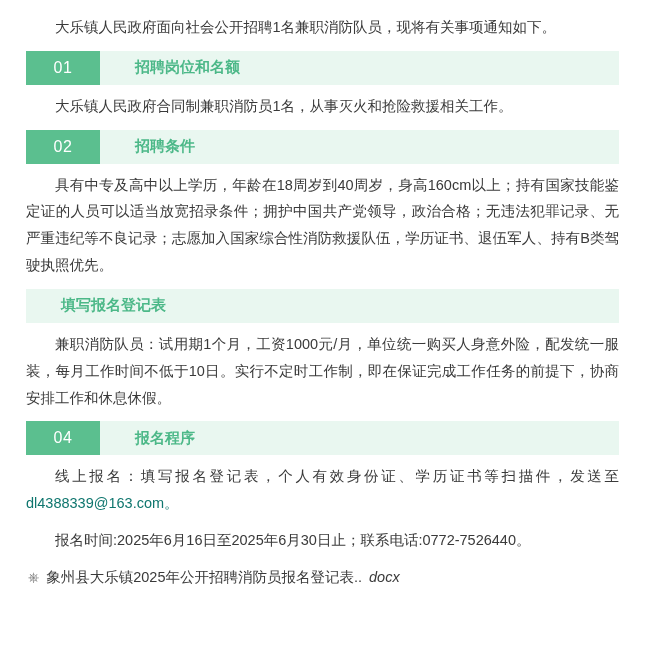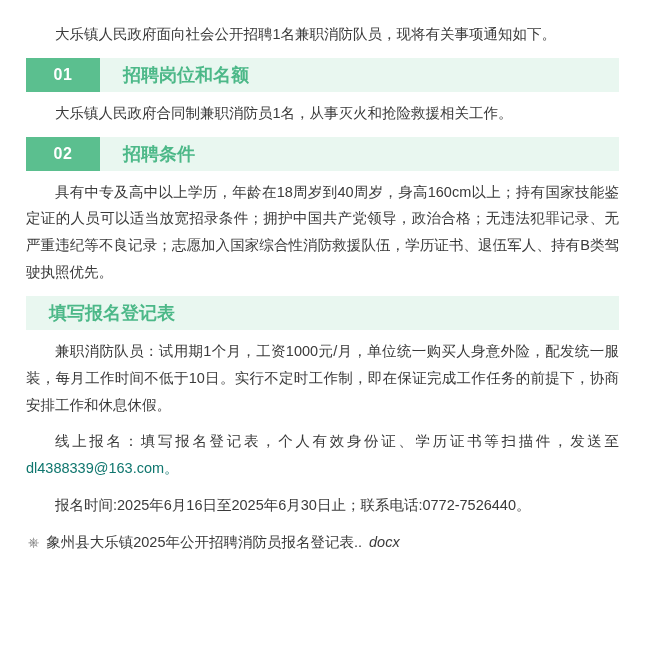--- a/index.html
+++ b/index.html
@@ -18,52 +18,52 @@
     width: 645px;
     height: 661px;
     box-sizing: border-box;
     padding: 14px 26px 10px 26px;
     position: relative;
   }
   .para {
     font-size: 14.5px;
     line-height: 1.85;
     color: #3a3a3a;
-    margin: 7px 0 10px 0;
+    margin: 0 0 10px 0;
     text-align: justify;
   }
   .para.indent {
     text-indent: 2em;
   }
   .section-head {
     display: flex;
     align-items: stretch;
     margin: 10px 0 8px 0;
     height: 34px;
   }
   .section-num {
     width: 74px;
     background: #5bbf8f;
     color: #ffffff;
     font-size: 16px;
-    font-weight: bold;
+    font-weight: normal;
     display: flex;
     align-items: center;
     justify-content: center;
     letter-spacing: 0.5px;
   }
   .section-title {
     flex: 1;
     background: #e9f7f0;
     color: #4cb888;
-    font-size: 18px;
+    font-size: 15px;
     font-weight: bold;
     display: flex;
     align-items: center;
-    padding-left: 23px;
+    padding-left: 35px;
     box-sizing: border-box;
   }
   .link {
     color: #0f766e;
   }
   .attach {
     margin-top: 14px;
     display: flex;
     align-items: center;
     gap: 7px;
@@ -101,20 +101,24 @@
     <div class="section-num">02</div>
     <div class="section-title">招聘条件</div>
   </div>
   <p class="para indent">具有中专及高中以上学历，年龄在18周岁到40周岁，身高160cm以上；持有国家技能鉴定证的人员可以适当放宽招录条件；拥护中国共产党领导，政治合格；无违法犯罪记录、无严重违纪等不良记录；志愿加入国家综合性消防救援队伍，学历证书、退伍军人、持有B类驾驶执照优先。</p>
 
   <div class="section-head">
     <div class="section-title">填写报名登记表</div>
   </div>
   <p class="para indent">兼职消防队员：试用期1个月，工资1000元/月，单位统一购买人身意外险，配发统一服装，每月工作时间不低于10日。实行不定时工作制，即在保证完成工作任务的前提下，协商安排工作和休息休假。</p>
 
+  <div class="section-head">
+    <div class="section-num">04</div>
+    <div class="section-title">报名程序</div>
+  </div>
 
   <p class="para indent sub-block"><span>线上报名：填写报名登记表，个人有效身份证、学历证书等扫描件，发送至</span><span class="link">dl4388339@163.com。</span></p>
 
 
   <p class="para indent">报名时间:2025年6月16日至2025年6月30日止；联系电话:0772-7526440。</p>
 
   <div class="attach">
     <span class="clip">⎈</span>
     <span>象州县大乐镇2025年公开招聘消防员报名登记表..</span>
       <span class="ext">docx</span>

